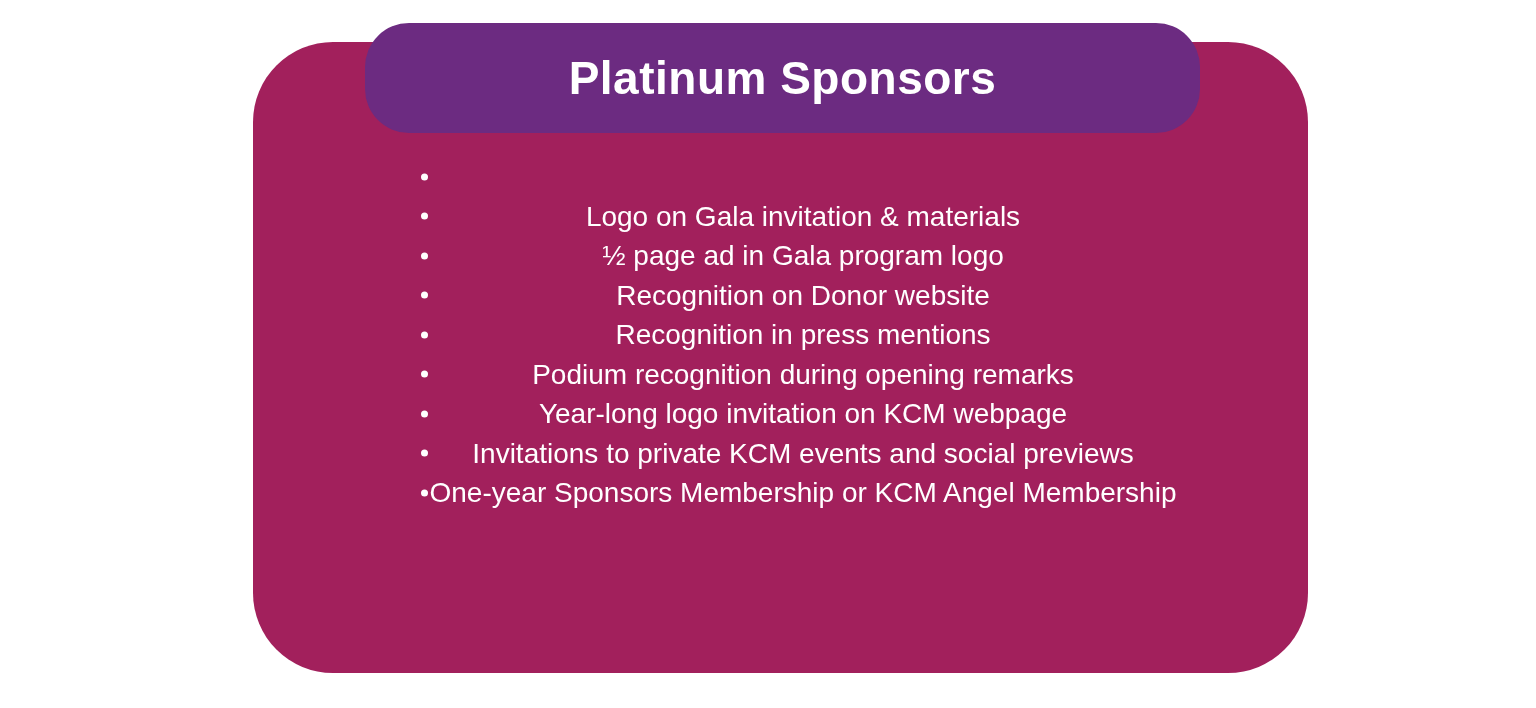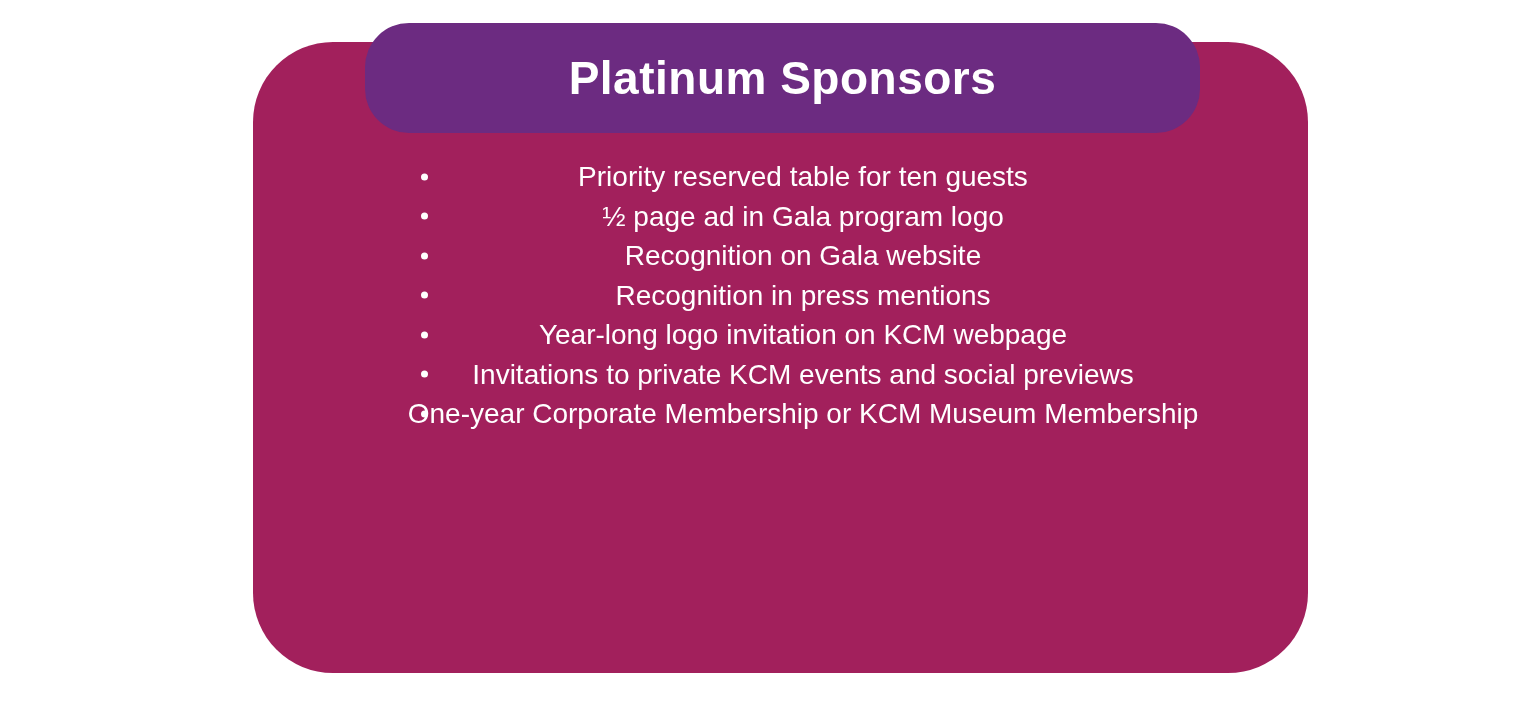--- a/index.html
+++ b/index.html
@@ -83,52 +83,59 @@
 <body>
 
 <div class="page">
   <div class="card">
     <div class="card-header">
       <h1 class="card-title">Platinum Sponsors</h1>
     </div>
     <ul class="benefits">
   <li class="benefit">
     <span class="dot"></span>
-    <span class="benefit-text">Priority reserved table for ten guests</span>
   </li>
 
+  <li class="benefit">
+    <span class="dot"></span>
+    <span class="benefit-text">Logo on Gala invitation &amp; materials</span>
+  </li>
 
   <li class="benefit">
     <span class="dot"></span>
     <span class="benefit-text">½ page ad in Gala program logo</span>
   </li>
 
   <li class="benefit">
     <span class="dot"></span>
-    <span class="benefit-text">Recognition on Gala website</span>
+    <span class="benefit-text">Recognition on Donor website</span>
   </li>
 
   <li class="benefit">
     <span class="dot"></span>
     <span class="benefit-text">Recognition in press mentions</span>
   </li>
 
 
+  <li class="benefit">
+    <span class="dot"></span>
+    <span class="benefit-text">Podium recognition during opening remarks</span>
+  </li>
 
 
   <li class="benefit">
     <span class="dot"></span>
     <span class="benefit-text">Year-long logo invitation on KCM webpage</span>
   </li>
 
 
   <li class="benefit">
     <span class="dot"></span>
     <span class="benefit-text">Invitations to private KCM events and social previews</span>
   </li>
 
   <li class="benefit">
     <span class="dot"></span>
-    <span class="benefit-text">One-year Corporate Membership or KCM Museum Membership</span>
+    <span class="benefit-text">One-year Sponsors Membership or KCM Angel Membership</span>
   </li>
 </ul>
   </div>
 </div>
 
 </body></html>

